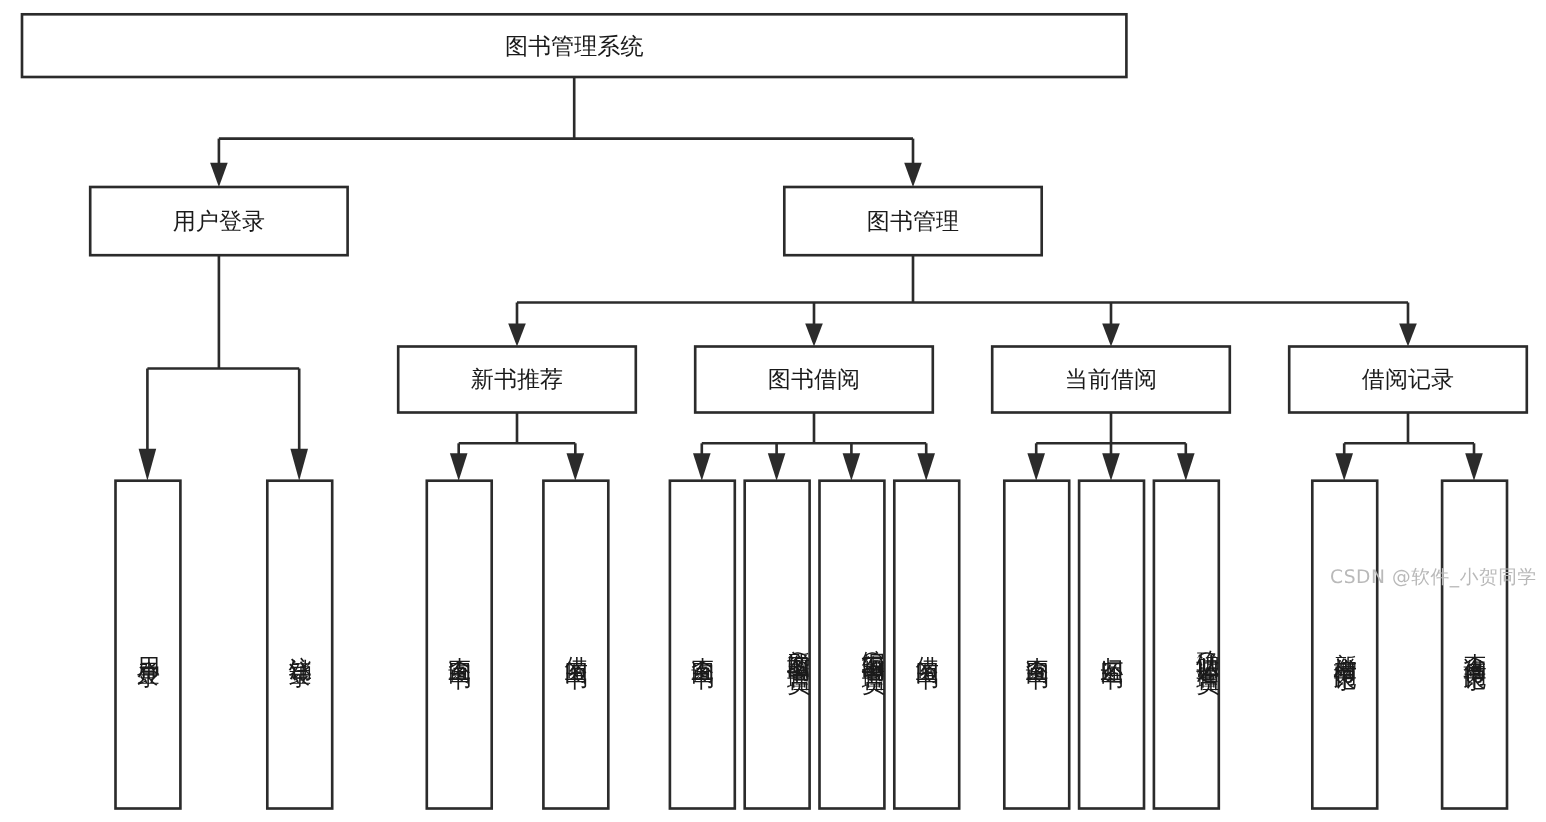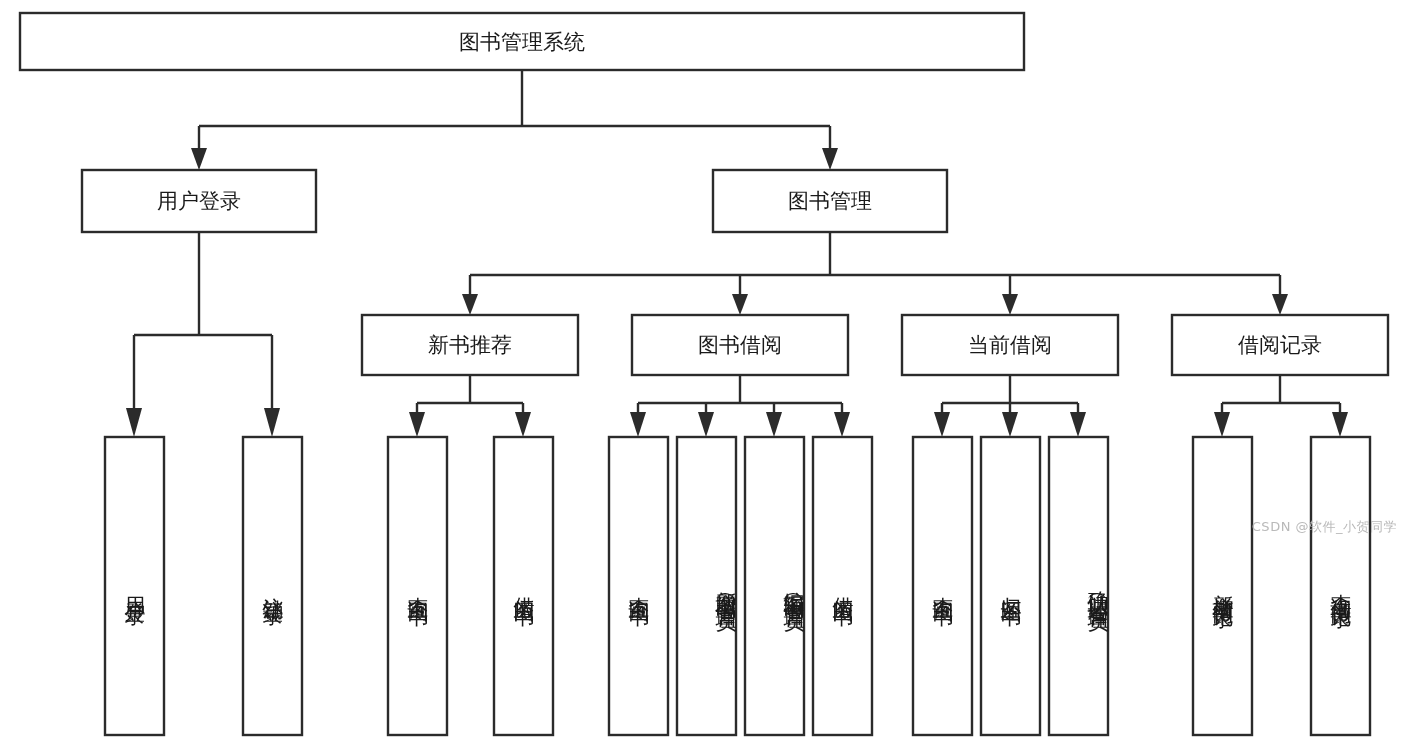--- a/index.html
+++ b/index.html
@@ -65,21 +65,21 @@
     white-space: nowrap;
   }
   .leaf-label.centered {
     align-items: center;
   }
   .watermark {
     position: absolute;
     right: 8px;
     bottom: 4px;
     font-family: "DejaVu Sans", "Liberation Sans", sans-serif;
-    font-size: 13px;
+    font-size: 17px;
     color: #b9b9b9;
     letter-spacing: 0.5px;
     white-space: nowrap;
   }
 </style>
 </head>
 <body>
 
 <div id="diagram-root">
 

